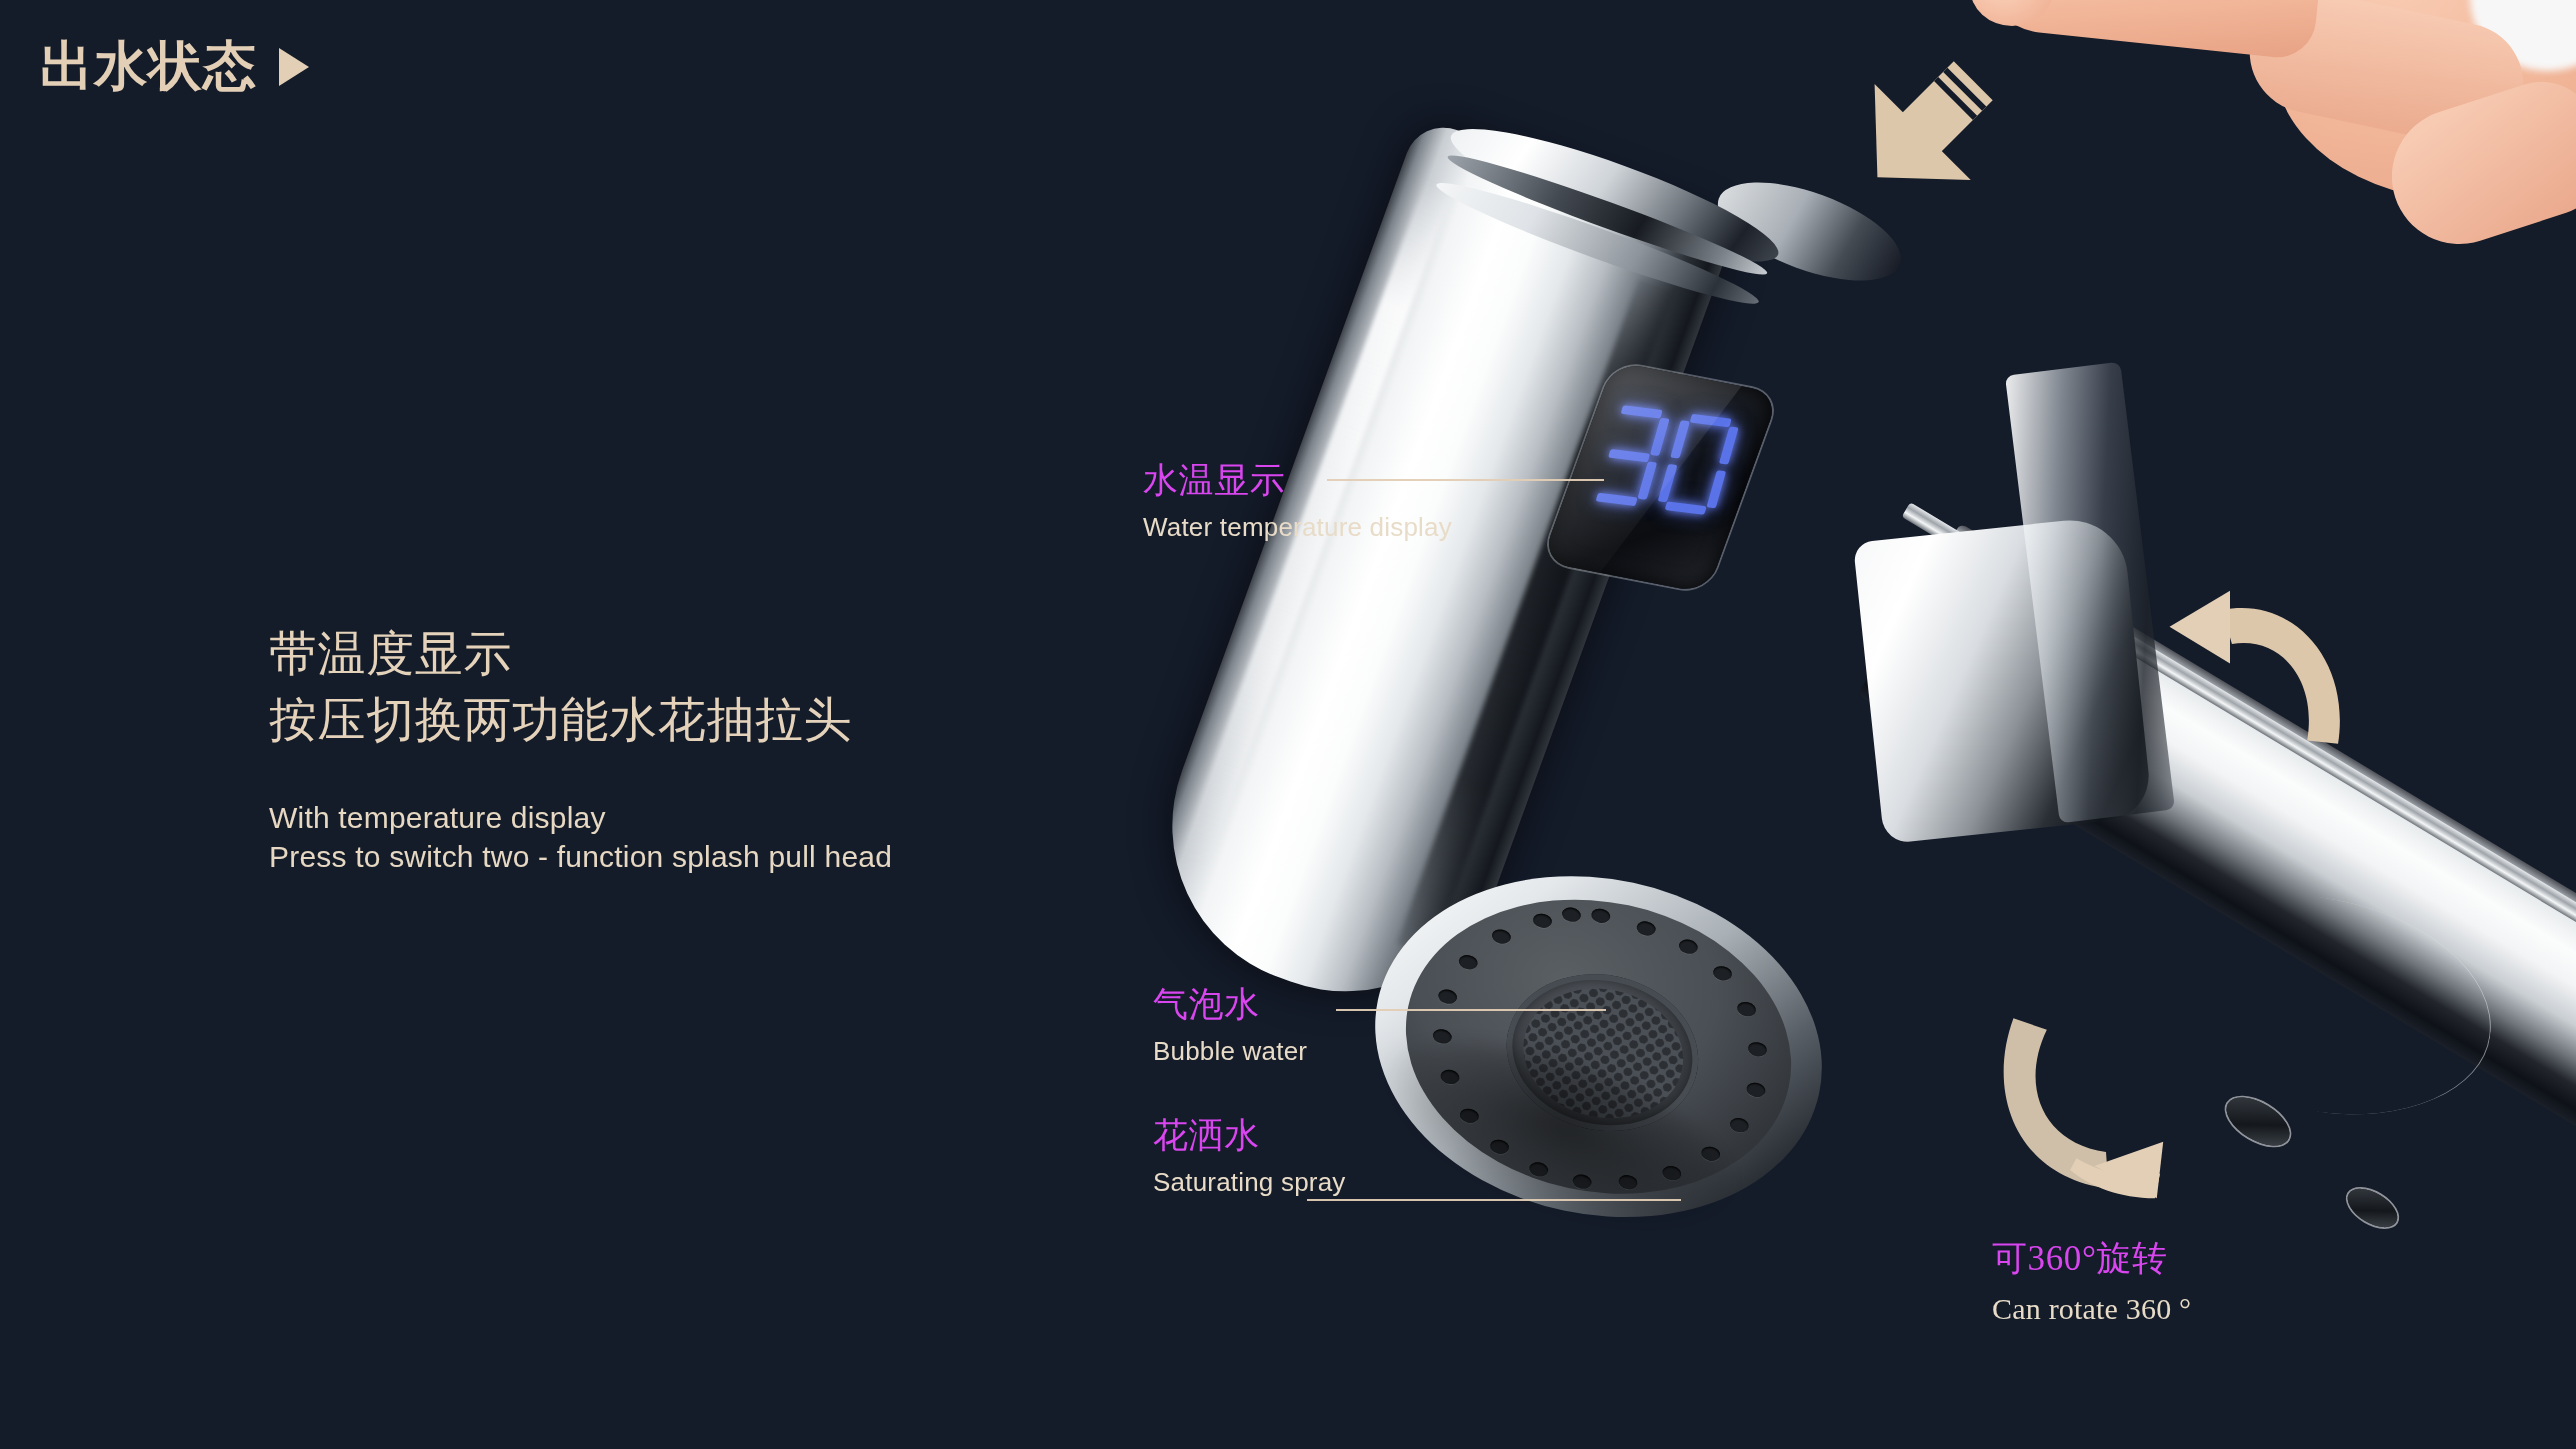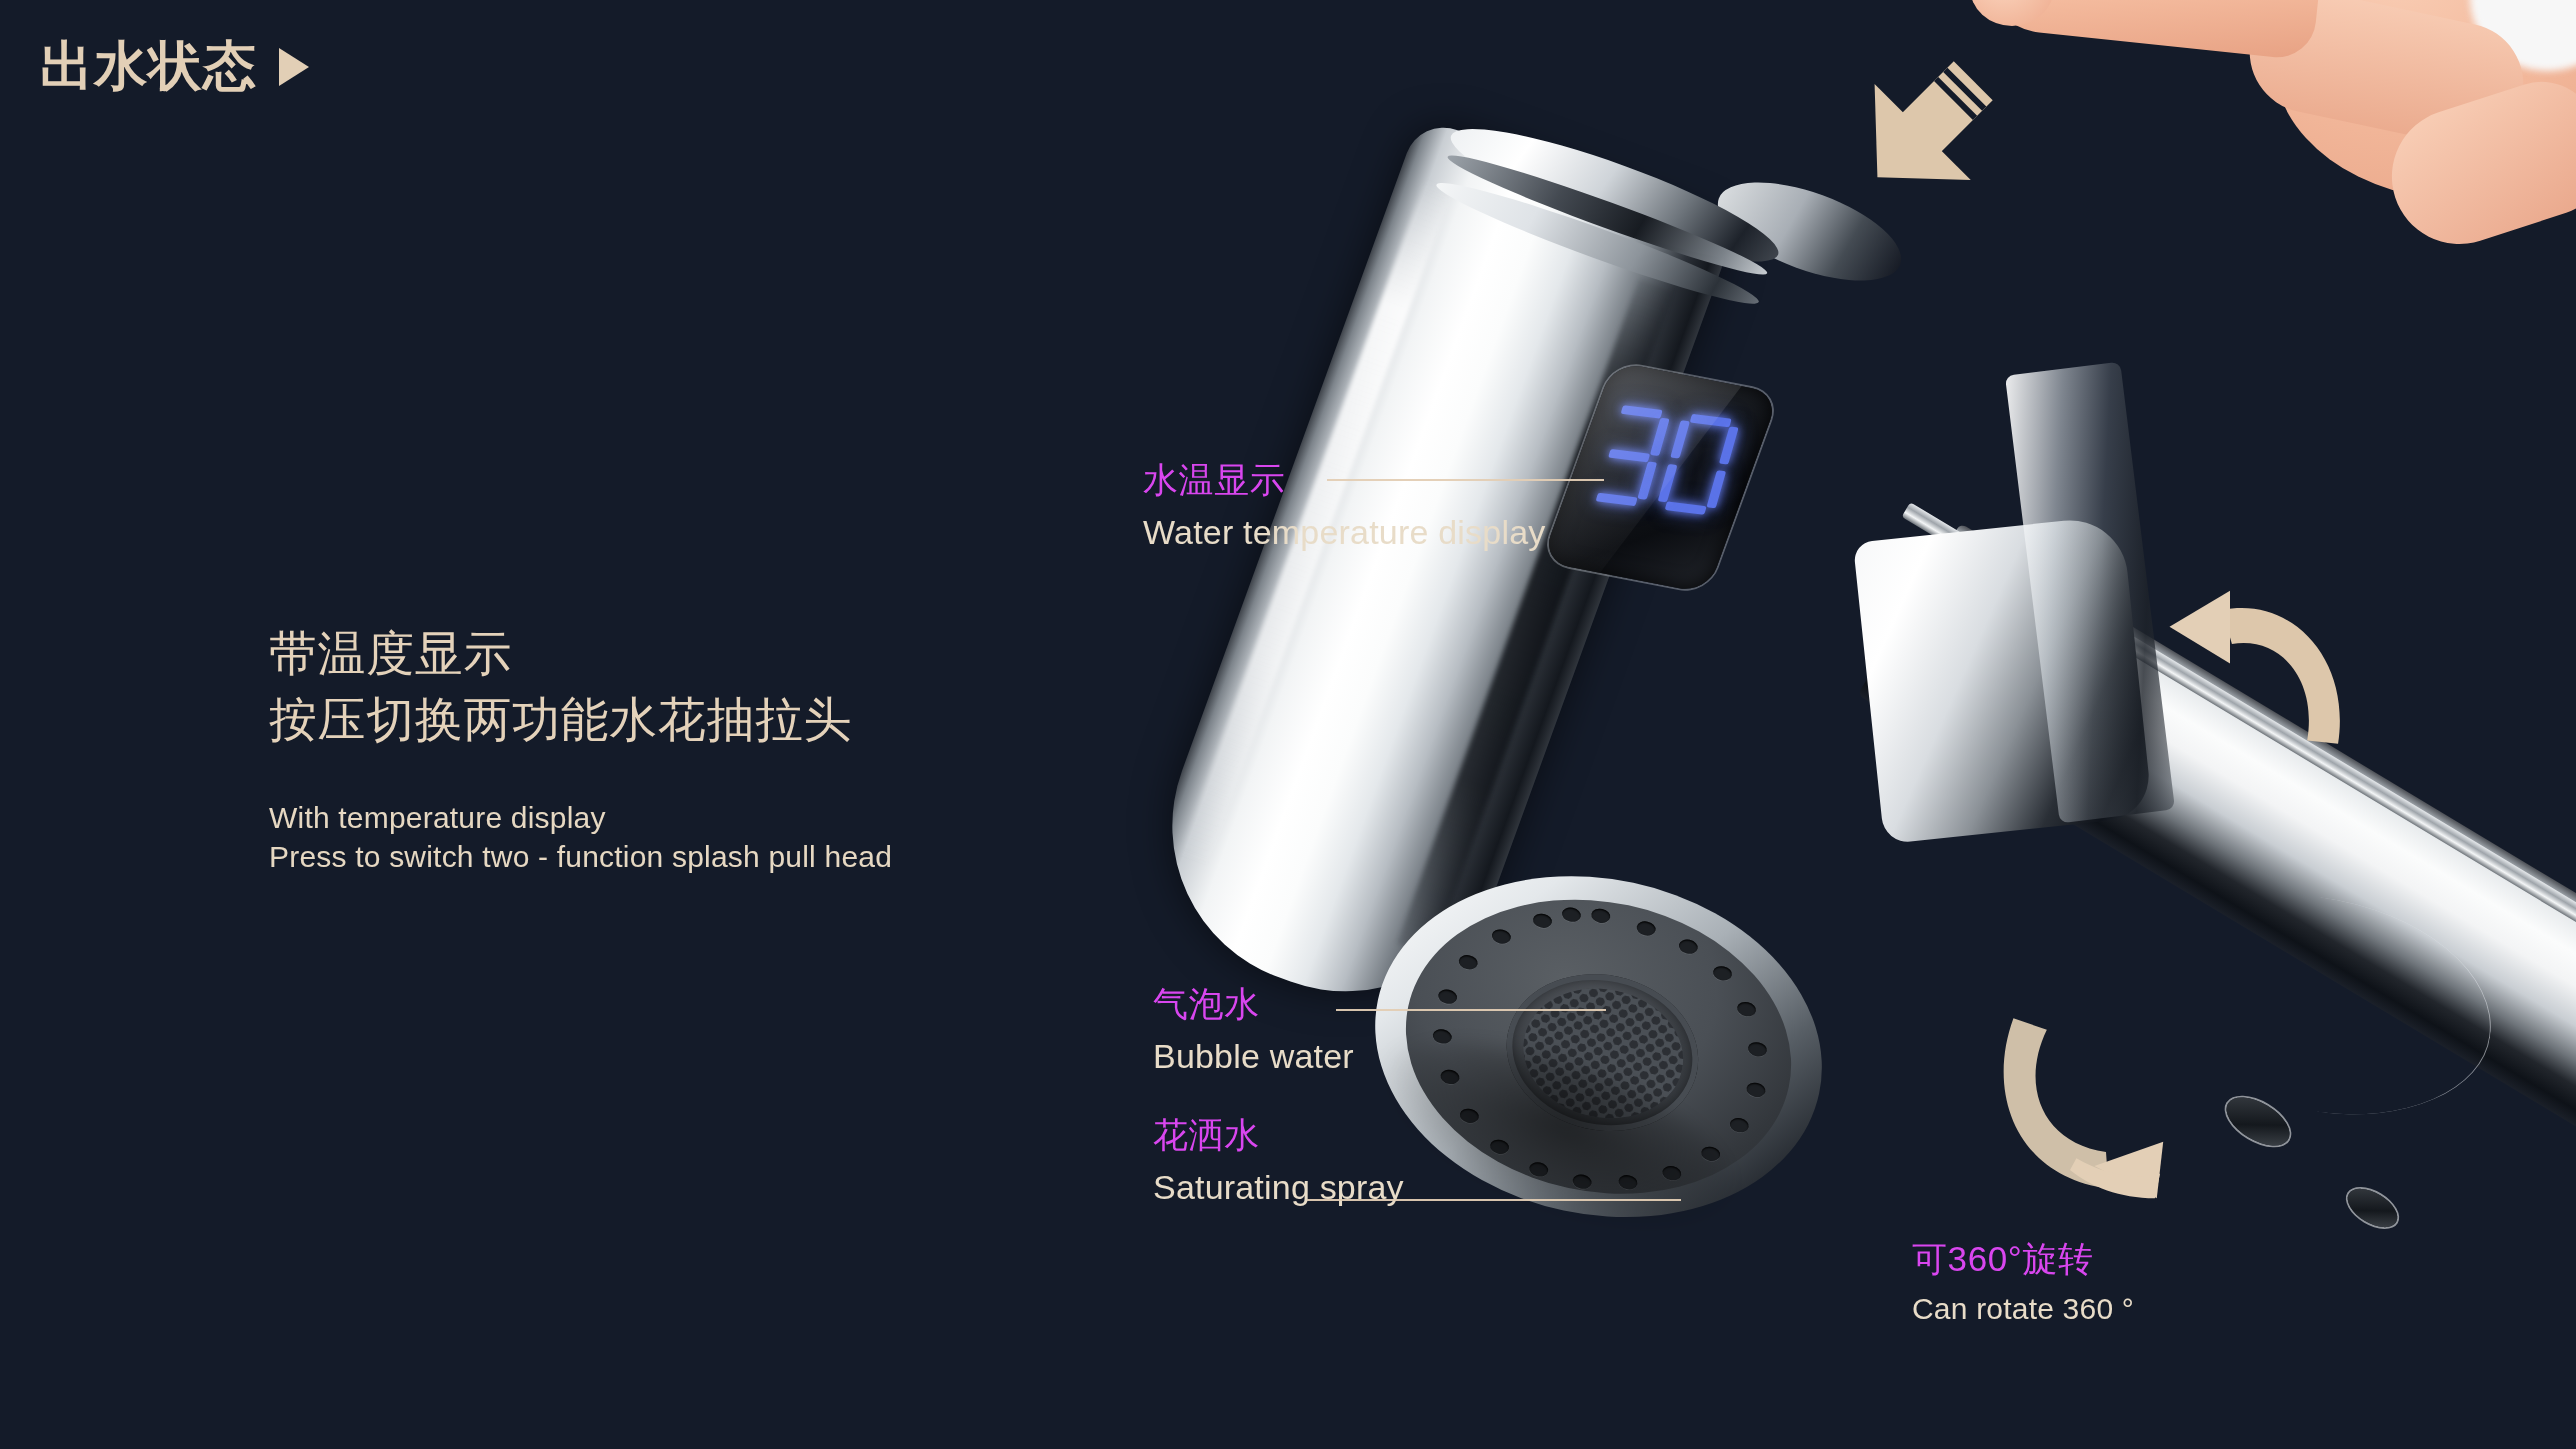--- a/index.html
+++ b/index.html
@@ -43,38 +43,38 @@
     letter-spacing:0.2px; white-space:nowrap;
   }
 
   
   .callout { position:absolute; }
   .callout .cn {
     font-size:35px; color:#d946ef; line-height:1.18;
     letter-spacing:0.6px; white-space:nowrap;
   }
   .callout .en {
-    font-size:34px; color:#e8dcc8; line-height:1.25;
+    font-size:26px; color:#e8dcc8; line-height:1.25;
     letter-spacing:0.2px; white-space:nowrap; margin-top:10.3px;
   }
   #callout-temp  { left:1143px; top:459px; }
   #callout-bub   { left:1153px; top:983px; }
   #callout-spray { left:1153px; top:1114px; }
 
   
   .leader {
     position:absolute; height:1.9px;
     background:#e3cdb4; opacity:.95;
   }
   #leader-temp  { left:1327px; top:479px;  width:277px; }
   #leader-bub   { left:1336px; top:1009px; width:270px; }
   #leader-spray { left:1307px; top:1199px; width:374px; }
 
   
-  #callout-rotate { left:1912px; top:1238px; }
+  #callout-rotate { left:1992px; top:1238px;font-family:Liberation Serif, serif; }
   #callout-rotate .cn { font-size:35px; }
   #callout-rotate .en { font-size:30px; }
 
   
   #faucet { position:absolute; left:0; top:0; width:2576px; height:1449px; }
   #hand-wrap {
     position:absolute; left:2177px; top:-148px;
     width:528px; height:451px;
   }
   #hand-palm {

